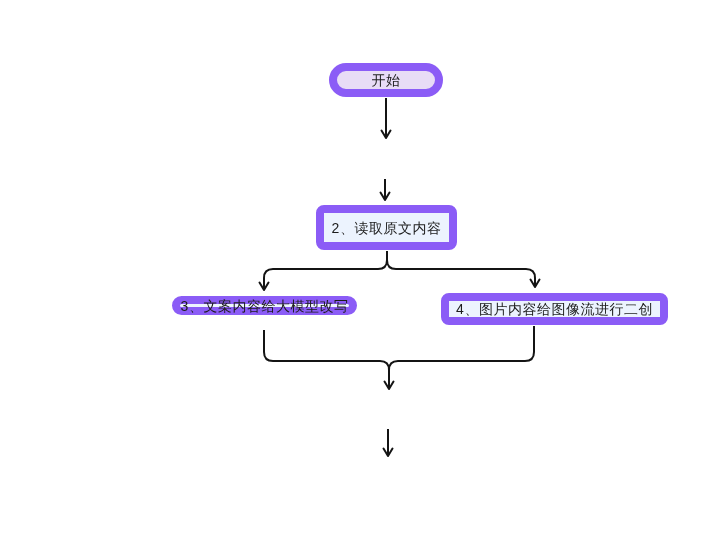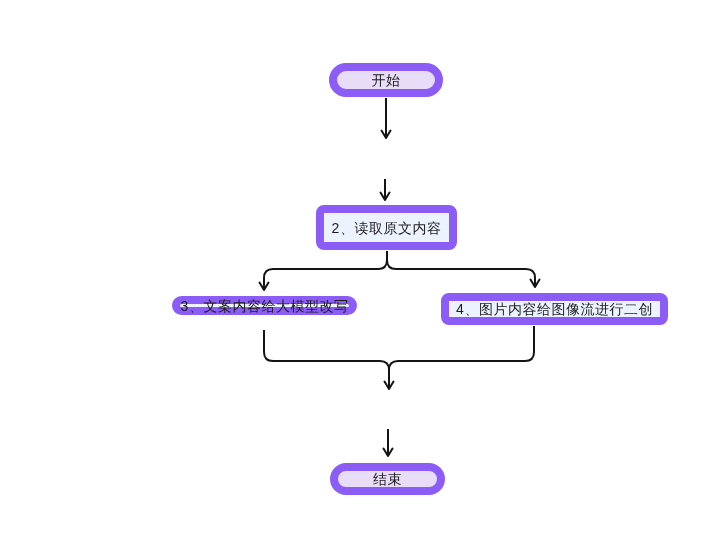--- a/index.html
+++ b/index.html
@@ -98,17 +98,14 @@
 
   <div id="node-step3" class="node process">
     <span>3、文案内容给大模型改写</span>
   </div>
 
   <div id="node-step4" class="node process">
     <span>4、图片内容给图像流进行二创</span>
   </div>
 
 
-  <div id="node-end" class="node terminal">
-    <span>结束</span>
-  </div>
 
 </div>
 
 </body></html>

